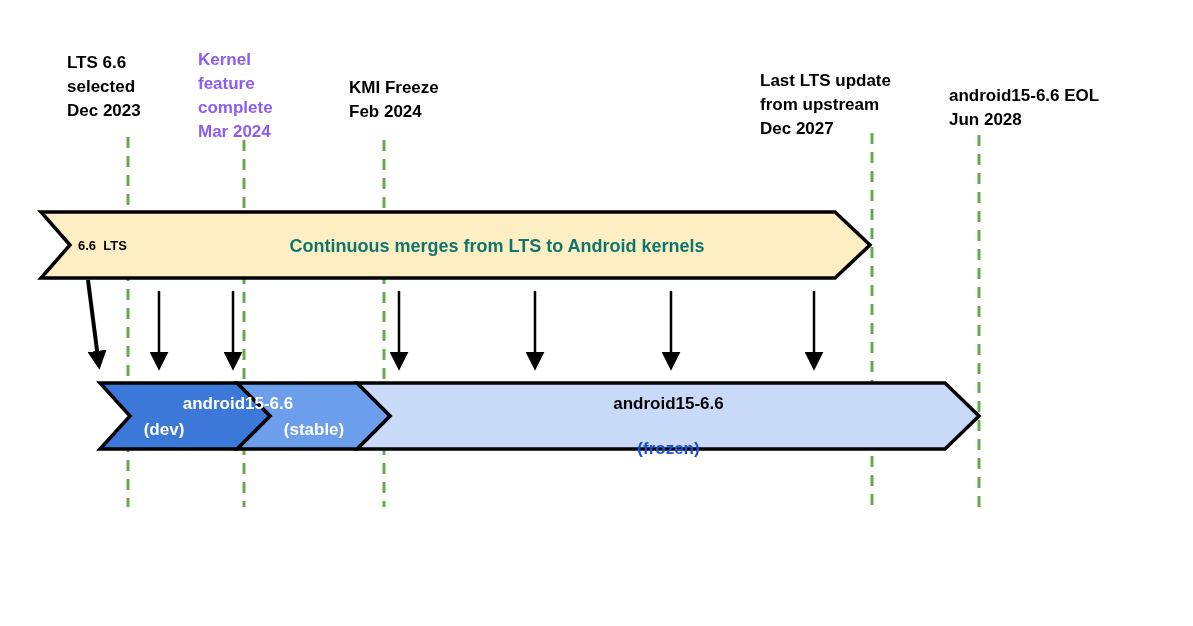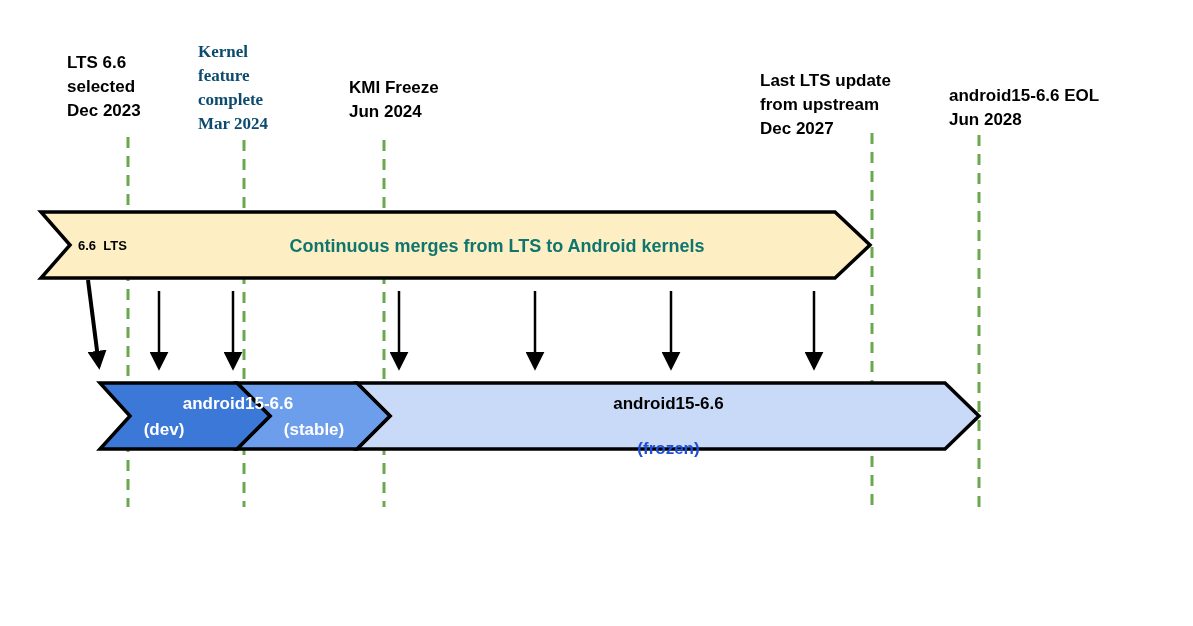--- a/index.html
+++ b/index.html
@@ -55,26 +55,26 @@
     <line x1="802" y1="291" x2="802" y2="367" stroke="#000" stroke-width="2.5" marker-end="url(#arrowhead)"></line>
 
     <polygon points="345,383 933,383 967,416 933,449 345,449 378,416" stroke="#000" stroke-width="3.5" fill="#c9daf8"></polygon>
     <polygon points="225,383 345,383 378,416 345,449 225,449 258,416" stroke="#000" stroke-width="3.5" fill="#6d9eeb"></polygon>
     <polygon points="88,383 225,383 258,416 225,449 88,449 118,416" stroke="#000" stroke-width="3.5" fill="#3c78d8"></polygon>
   </svg>
 
   <div class="txt ms-label" style="left: 55px; top: 51px; color: rgb(0, 0, 0);">LTS 6.6
 selected
 Dec 2023</div>
-  <div class="txt ms-label" style="left: 186px; top: 40px; color: #0c4a6e; font-family: Liberation Serif, serif;">Kernel
+  <div class="txt ms-label" style="left: 186px; top: 48px; color: #8b5cf6;">Kernel
 feature
 complete
 Mar 2024</div>
   <div class="txt ms-label" style="left: 337px; top: 76px; color: rgb(0, 0, 0);">KMI Freeze
-Jun 2024</div>
+Feb 2024</div>
   <div class="txt ms-label" style="left: 748px; top: 69px; color: rgb(0, 0, 0);">Last LTS update
 from upstream
 Dec 2027</div>
   <div class="txt ms-label" style="left: 937px; top: 84px; color: rgb(0, 0, 0);">android15-6.6 EOL
 Jun 2028</div>
 
   <div class="txt banner-tag" style="left: 66px; top: 234px; color: rgb(0, 0, 0);">6.6  LTS</div>
   <div class="txt banner-desc" style="left: 253px; top: 234px; width: 464px; color: #0f766e;">Continuous merges from LTS to Android kernels</div>
 
   <div class="txt branch-label" style="left: 126px; top: 391px; width: 200px; color: rgb(255, 255, 255);">android15-6.6</div>

